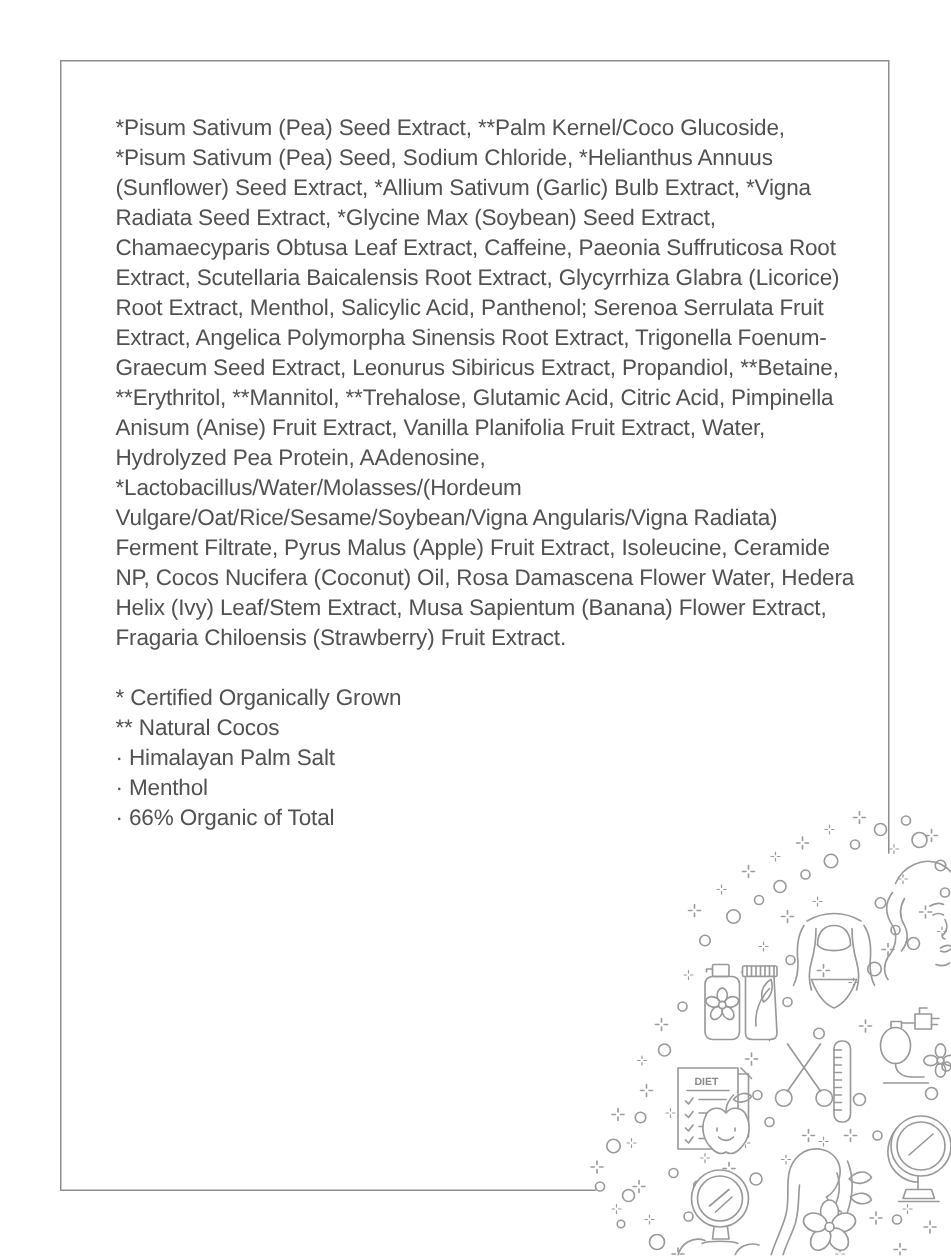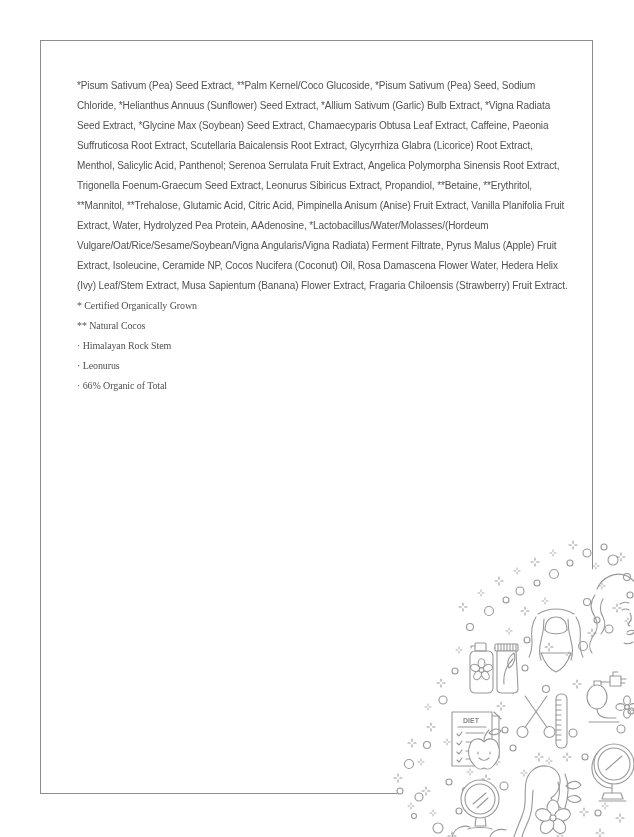--- a/index.html
+++ b/index.html
@@ -6,40 +6,40 @@
   body{
     width:634px;height:837px;position:relative;background:#ffffff;overflow:hidden;
     font-family:"Liberation Sans",sans-serif;
   }
   .page-box{
     position:absolute;left:40px;top:40px;width:553px;height:754px;
     border:1px solid #8d8d8d;background:#ffffff;box-sizing:border-box;
   }
   .content{
     position:absolute;left:77px;top:76px;width:494px;
-    color:#515151;font-size:10px;line-height:20px;font-weight:300;
+    color:#515151;font-size:15px;line-height:20px;font-weight:300;
     letter-spacing:-0.1px;
   }
   .ingredients{margin:0;}
-  .footnotes{font-family:Liberation Serif, serif;}
+  .footnotes{margin-top:20px;}
   .footnote-line{margin:0;}
   .illus{position:absolute;left:380px;top:540px;}
 </style>
 </head>
 <body>
 
 <div class="page-box"></div>
 
 <div class="content">
   <p class="ingredients">*Pisum Sativum (Pea) Seed Extract, **Palm Kernel/Coco Glucoside, *Pisum Sativum (Pea) Seed, Sodium Chloride, *Helianthus Annuus (Sunflower) Seed Extract, *Allium Sativum (Garlic) Bulb Extract, *Vigna Radiata Seed Extract, *Glycine Max (Soybean) Seed Extract, Chamaecyparis Obtusa Leaf Extract, Caffeine, Paeonia Suffruticosa Root Extract, Scutellaria Baicalensis Root Extract, Glycyrrhiza Glabra (Licorice) Root Extract, Menthol, Salicylic Acid, Panthenol; Serenoa Serrulata Fruit Extract, Angelica Polymorpha Sinensis Root Extract, Trigonella Foenum-Graecum Seed Extract, Leonurus Sibiricus Extract, Propandiol, **Betaine, **Erythritol, **Mannitol, **Trehalose, Glutamic Acid, Citric Acid, Pimpinella Anisum (Anise) Fruit Extract, Vanilla Planifolia Fruit Extract, Water, Hydrolyzed Pea Protein, AAdenosine, *Lactobacillus/Water/Molasses/(Hordeum Vulgare/Oat/Rice/Sesame/Soybean/Vigna Angularis/Vigna Radiata) Ferment Filtrate, Pyrus Malus (Apple) Fruit Extract, Isoleucine, Ceramide NP, Cocos Nucifera (Coconut) Oil, Rosa Damascena Flower Water, Hedera Helix (Ivy) Leaf/Stem Extract, Musa Sapientum (Banana) Flower Extract, Fragaria Chiloensis (Strawberry) Fruit Extract.</p>
   <div class="footnotes">
     <p class="footnote-line">* Certified Organically Grown</p>
     <p class="footnote-line">** Natural Cocos</p>
-    <p class="footnote-line">· Himalayan Rock Stem</p>
-    <p class="footnote-line">· Leonurus</p>
+    <p class="footnote-line">· Himalayan Palm Salt</p>
+    <p class="footnote-line">· Menthol</p>
     <p class="footnote-line">· 66% Organic of Total</p>
   </div>
 </div>
 
 <svg class="illus" width="254" height="297" viewBox="380 540 254 297" xmlns="http://www.w3.org/2000/svg">
   <defs>
     <g id="sp" stroke="#9b9b9b" stroke-width="1.1" stroke-linecap="round" fill="none">
       <path d="M0,-4 L0,-1.7 M0,1.7 L0,4 M-4,0 L-1.7,0 M1.7,0 L4,0"></path>
     </g>
   </defs>

